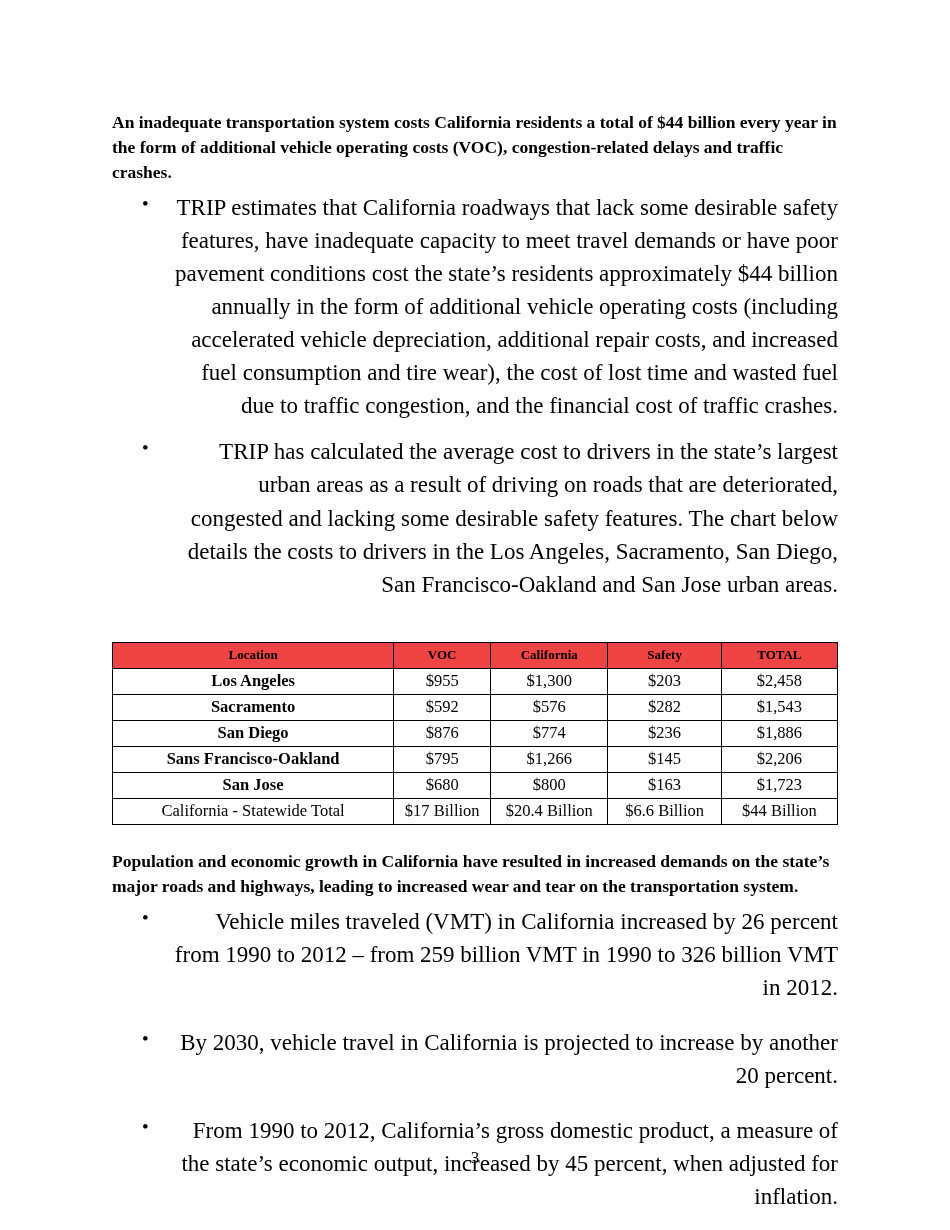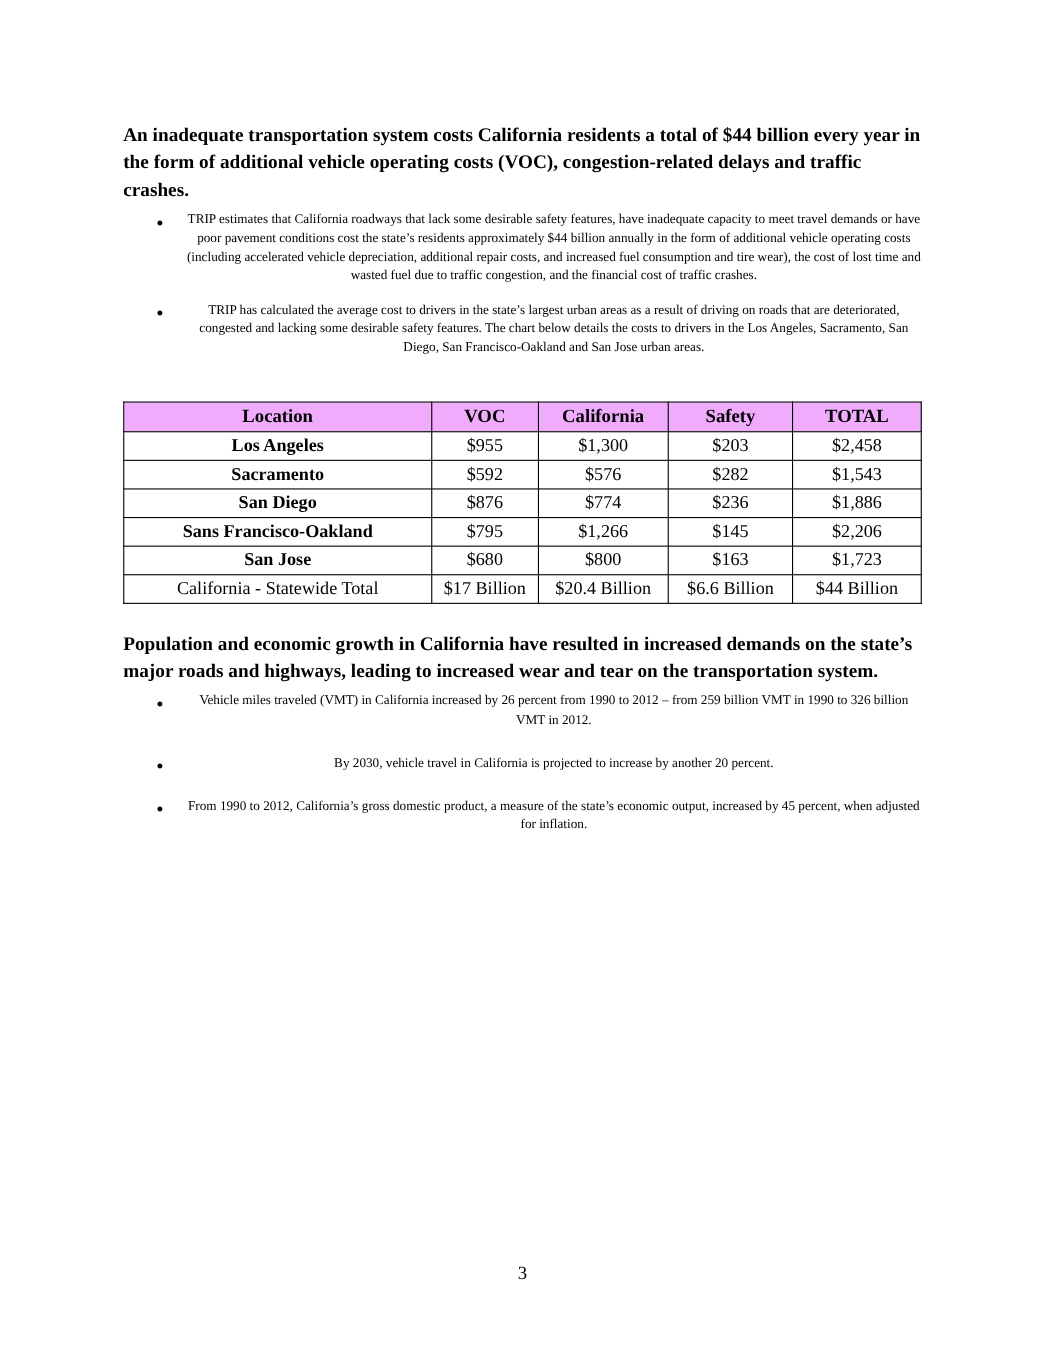--- a/index.html
+++ b/index.html
@@ -37,24 +37,24 @@
     text-align: left;
   }
   .bullets {
     list-style: none;
     margin: 0;
     padding: 0;
   }
   .bullets li {
     position: relative;
     padding-left: 57px;
-    font-size: 12px;
+    font-size: 23px;
     line-height: 1.44;
     margin-bottom: 13px;
-    text-align: center;
+    text-align: right;
   }
   .bullets li:before {
     content: "\2022";
     position: absolute;
     left: 30px;
     top: -1px;
     font-size: 19px;
     line-height: 1.44;
   }
   .bullets.loose li {
@@ -78,23 +78,23 @@
   }
   table.cost-table th,
   table.cost-table td {
     border: 1px solid #000;
     padding: 2px 4px;
     text-align: center;
     height: 21px;
     line-height: 1.25;
   }
   table.cost-table thead th {
-    background: #f0abfc;
+    background: #ef4444;
     font-weight: bold;
-    font-size: 17px;
+    font-size: 13px;
     border-bottom: 1.6px solid #000;
   }
   table.cost-table td.loc {
     font-weight: bold;
     width: 290px;
   }
   table.cost-table td.num {
     font-weight: normal;
   }
   table.cost-table td.num.b {

